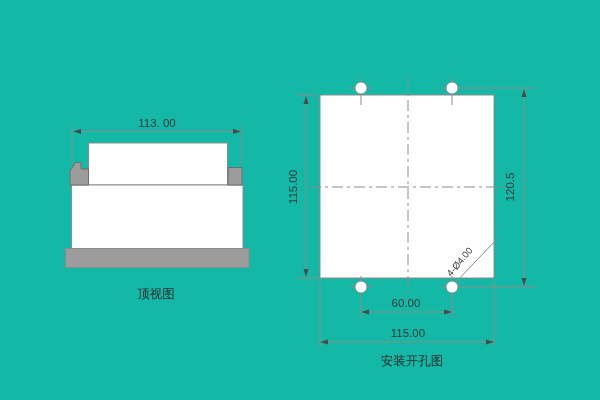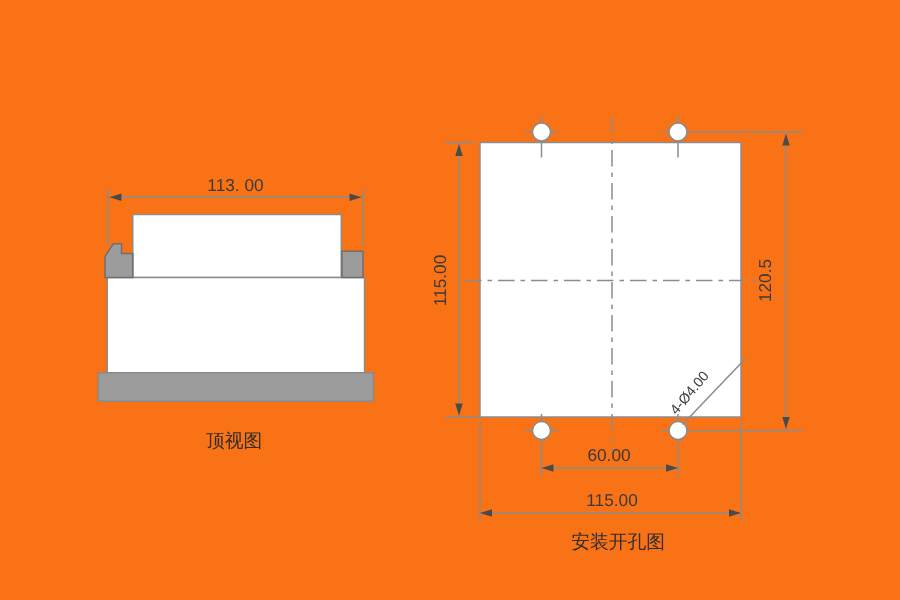--- a/index.html
+++ b/index.html
@@ -1,20 +1,20 @@
 <!DOCTYPE html>
 <html><head>
 <meta charset="utf-8">
 <style>
   html, body { margin: 0; padding: 0; background: #ffffff; }
   .stage {
     position: relative;
     width: 600px;
     height: 400px;
-    background: #f97316;
+    background: #14b8a6;
     overflow: hidden;
     font-family: "Liberation Sans", sans-serif;
   }
   svg { display: block; }
   .ln   { stroke: #8c8c8c; stroke-width: 1; fill: none; }
   .lnw  { stroke: #8c8c8c; stroke-width: 1; fill: #ffffff; }
   .cl   { stroke: #8c8c8c; stroke-width: 1; fill: none; stroke-dasharray: 11 4 3 4; }
   .gray  { fill: #9c9c9c; stroke: #6f6f6f; stroke-width: 1; }
   .gray2 { fill: #9c9c9c; stroke: #8a8a8a; stroke-width: 1; }
   .arr  { fill: #4a4a4a; stroke: none; }

